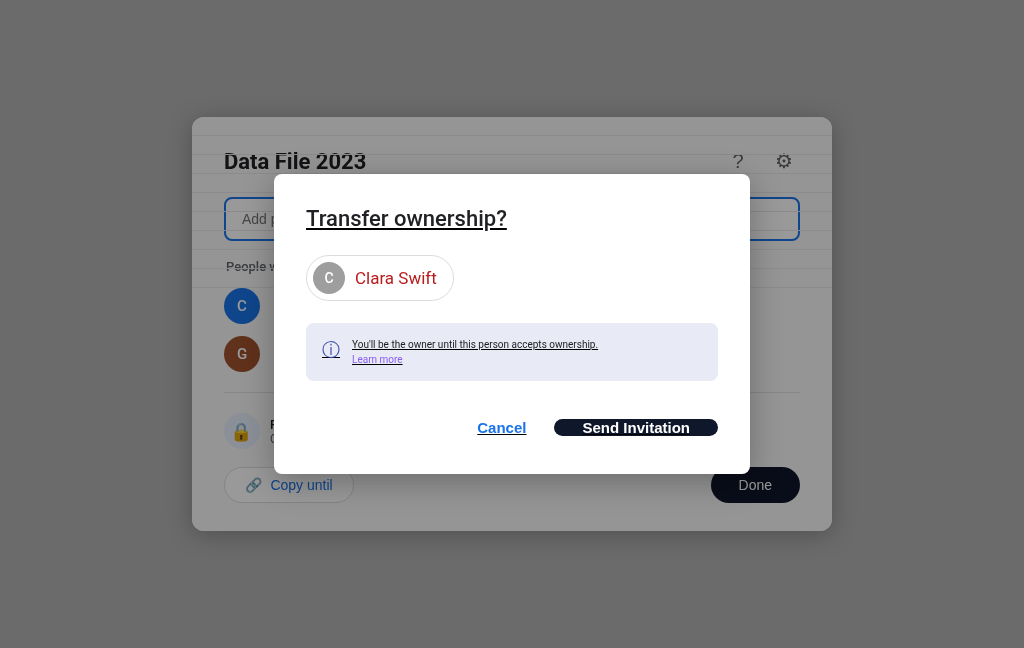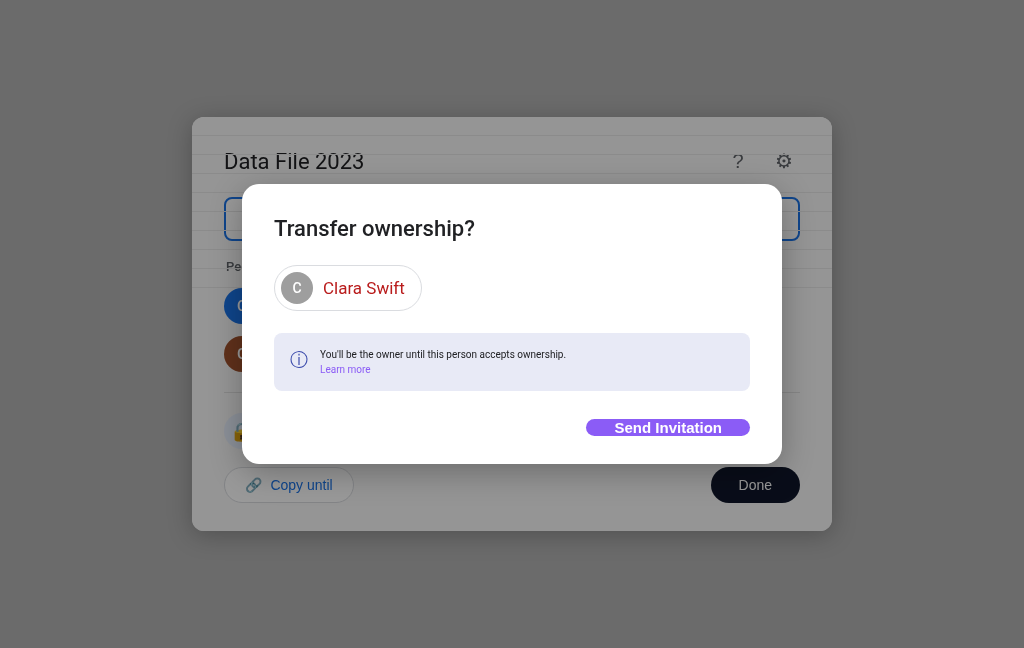--- a/index.html
+++ b/index.html
@@ -30,21 +30,21 @@
 
     .bg-panel-header {
       display: flex;
       align-items: center;
       justify-content: space-between;
       margin-bottom: 20px;
     }
 
     .bg-panel-title {
       font-size: 22px;
-      font-weight: 400;
+      font-weight: 700;
       color: #202124;
     }
 
     .bg-panel-icons {
       display: flex;
       gap: 14px;
       align-items: center;
     }
 
     .icon-btn {
@@ -192,24 +192,25 @@
     }
 
     
     .modal {
       position: absolute;
       top: 50%;
       left: 50%;
       transform: translate(-50%, -50%);
       z-index: 20;
       background: white;
-      border-radius: 17px;
+      border-radius: 8px;
       padding: 32px 32px 28px 32px;
-      width: 540px;
+      width: 476px;
       box-shadow: 0 8px 32px rgba(0,0,0,0.28);
+      text-decoration: underline;
     }
 
     .modal-title {
       font-size: 22px;
       font-weight: 500;
       color: #202124;
       margin-bottom: 24px;
     }
 
     .user-chip {
@@ -281,21 +282,21 @@
       border: none;
       color: #1a73e8;
       font-size: 15px;
       font-weight: 600;
       cursor: pointer;
       padding: 10px 12px;
       border-radius: 6px;
     }
 
     .send-invitation-btn {
-      background: #8b5cf6;
+      background: #0f172a;
       color: white;
       border: none;
       border-radius: 24px;
       padding: 0 28px;
       font-size: 15px;
       font-weight: 600;
       cursor: pointer;
     }
 
     
@@ -392,17 +393,20 @@
   <div class="info-box">
     <span class="info-icon">ⓘ</span>
     <div class="info-text">
       <span>You'll be the owner until this person accepts ownership.</span>
       <br>
       <a>Learn more</a>
     </div>
   </div>
 
   <div class="modal-actions">
+    <button class="cancel-btn">
+      <span>Cancel</span>
+    </button>
     <button class="send-invitation-btn">
       <span>Send Invitation</span>
     </button>
   </div>
 </div>
 
 </body></html>

